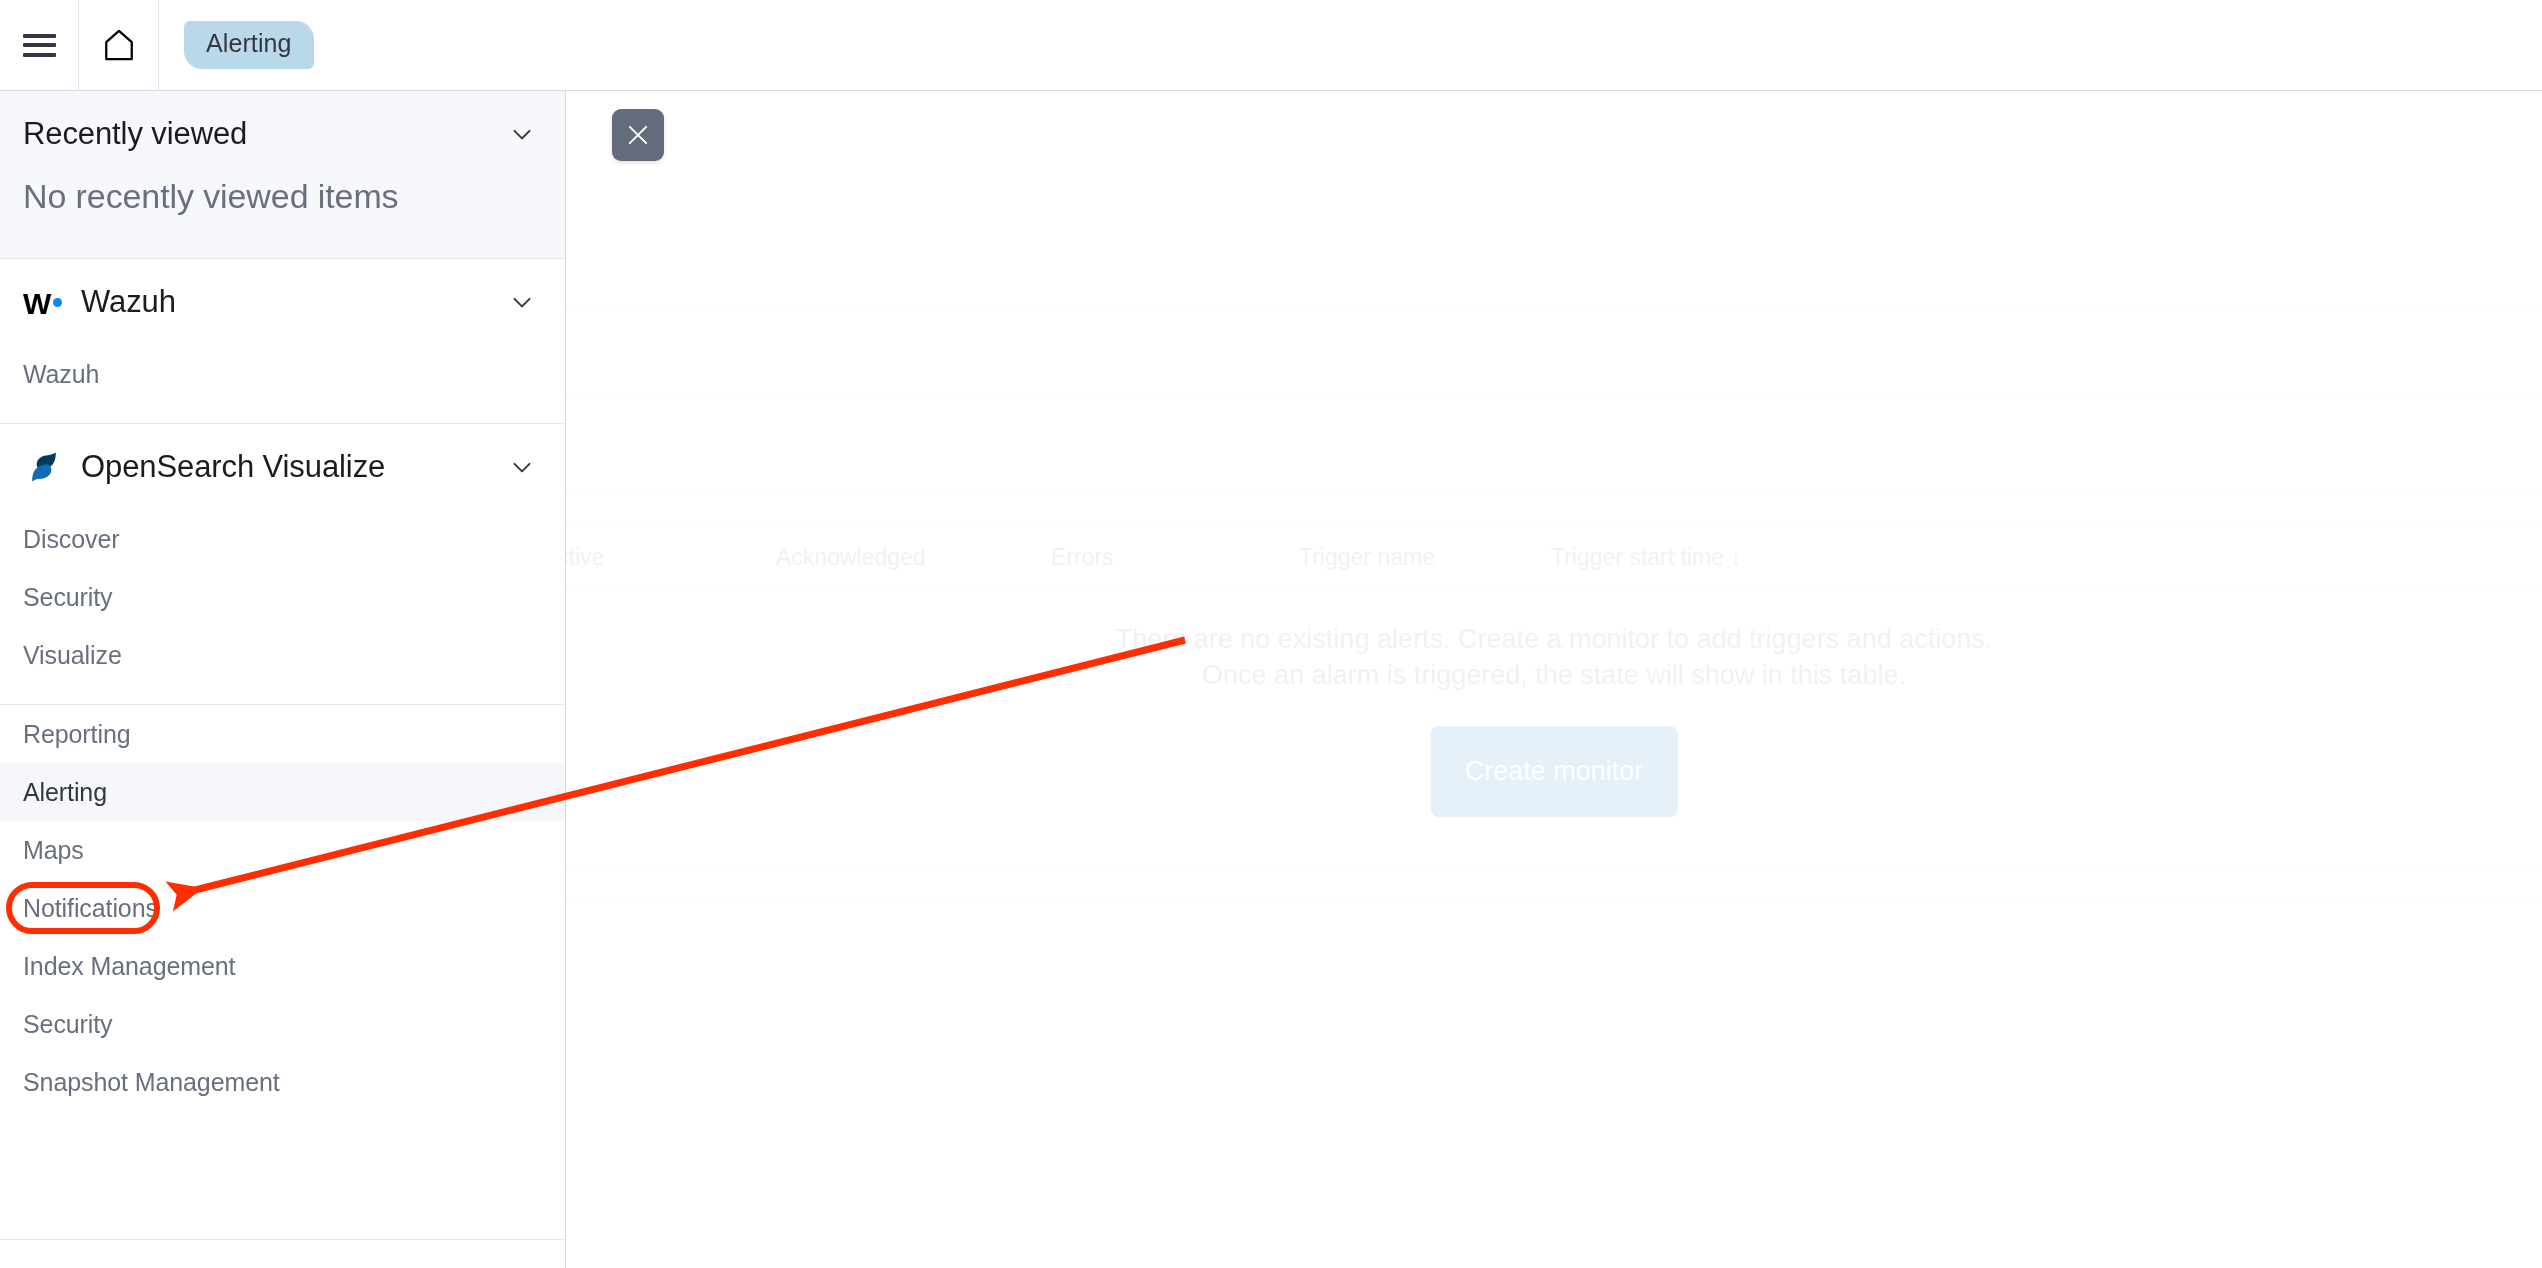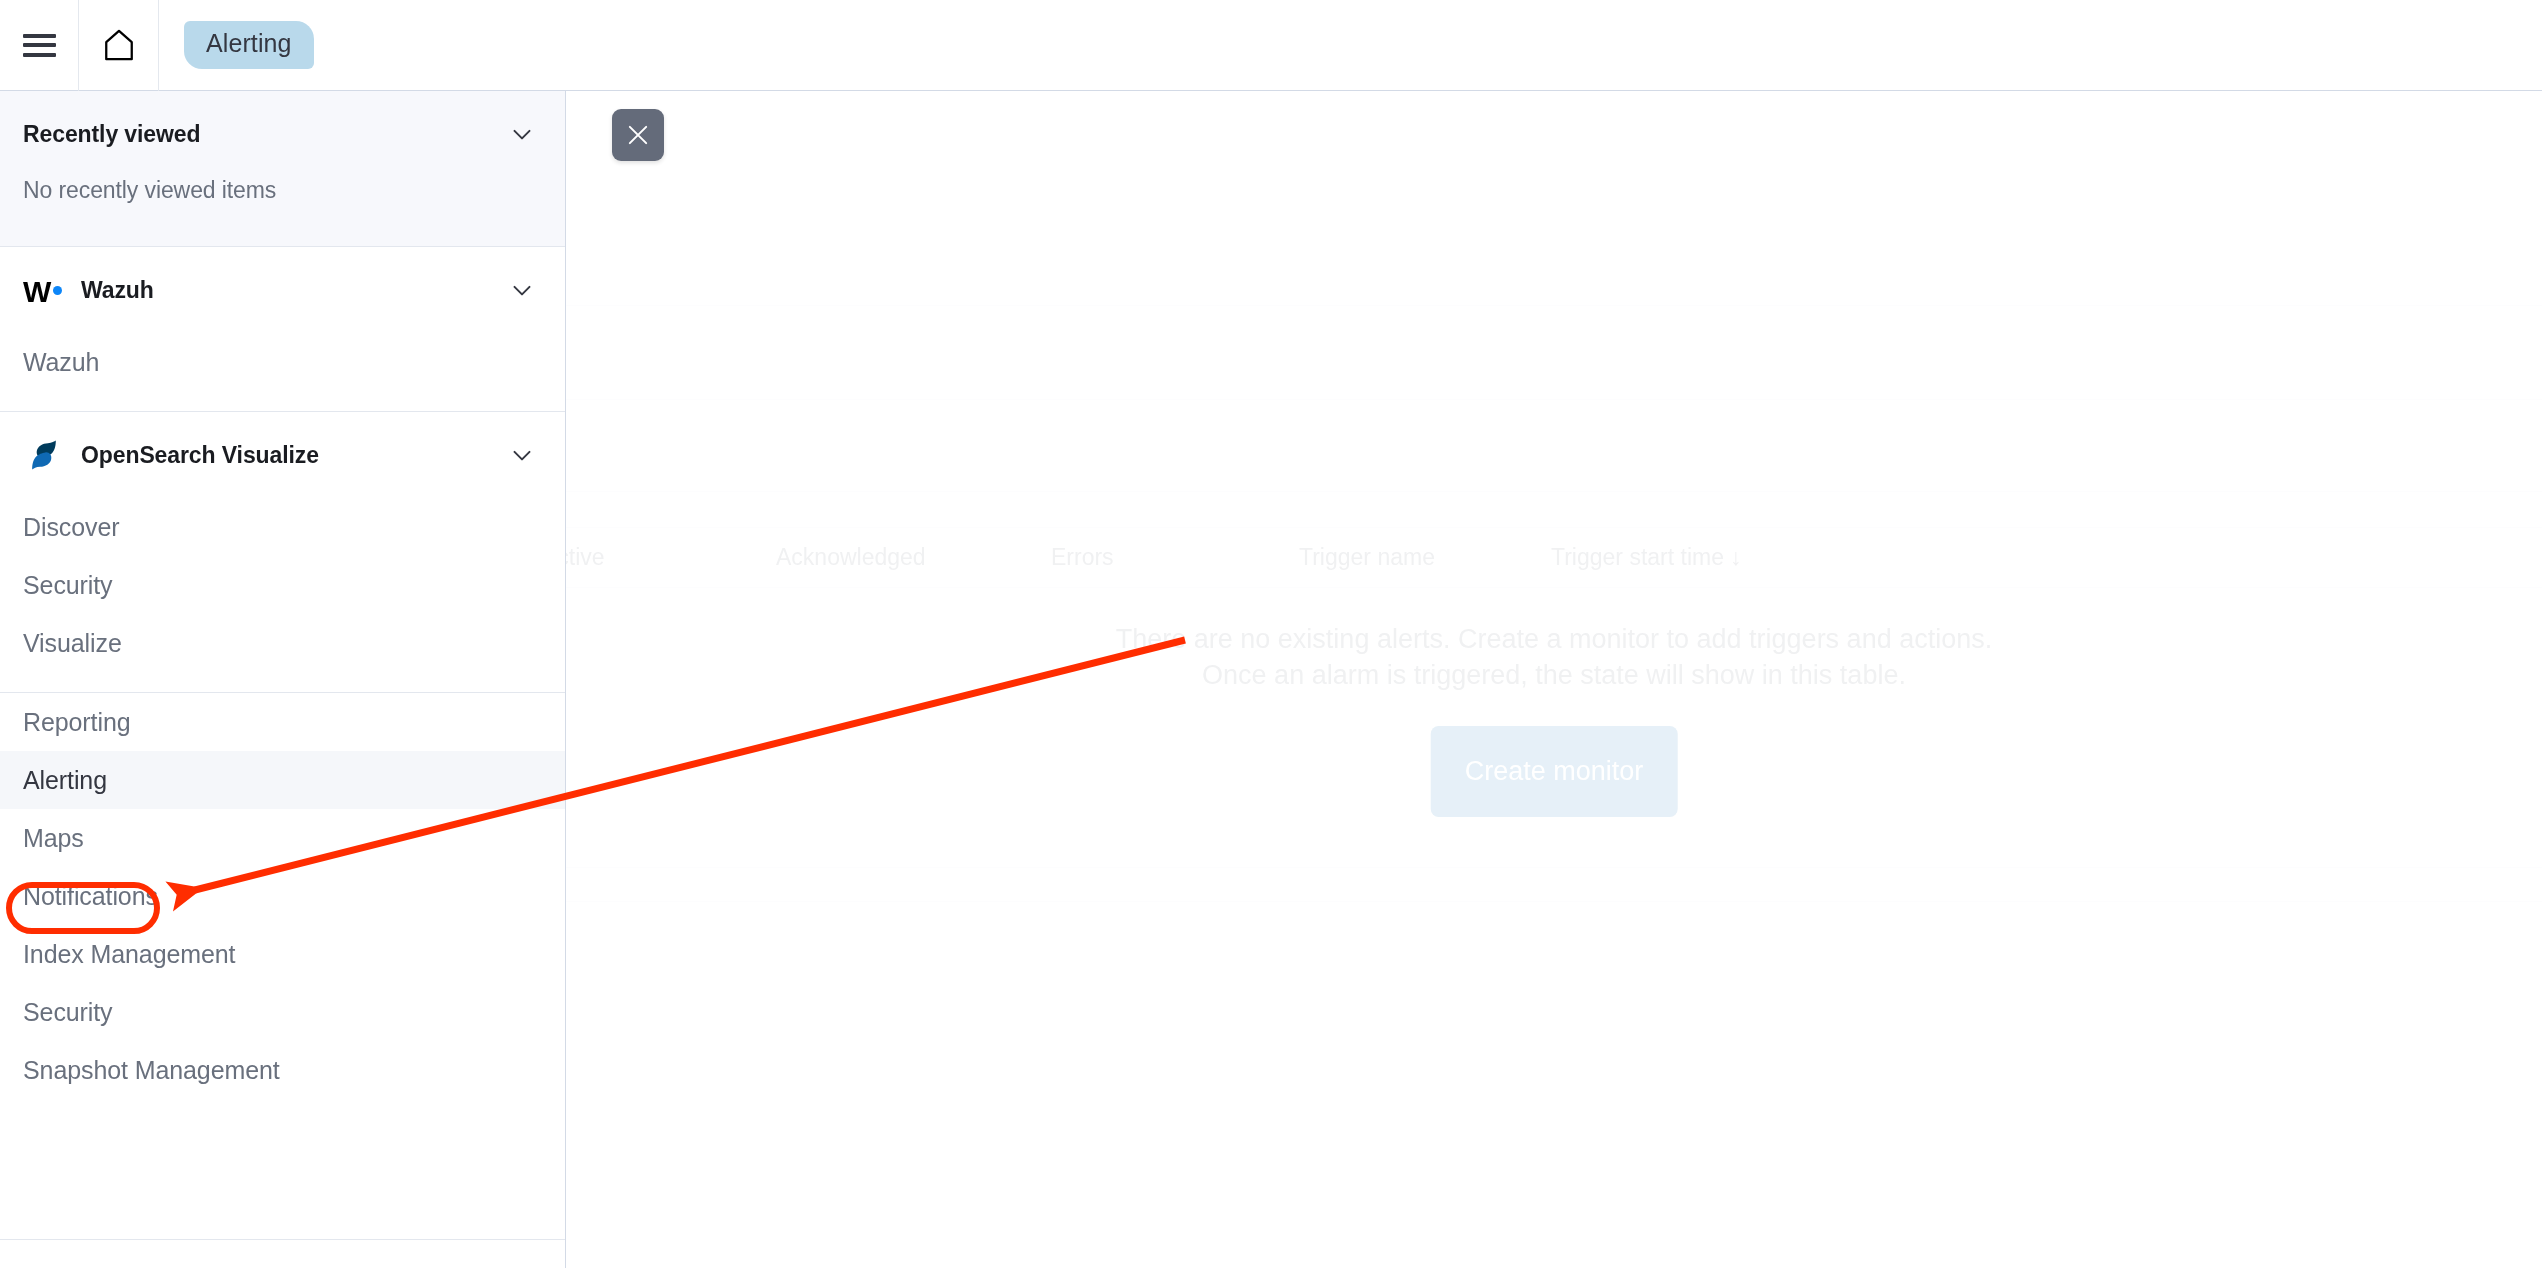--- a/index.html
+++ b/index.html
@@ -57,33 +57,33 @@
 
   .nav-section { border-bottom: 1px solid #e3e7ee; }
   .nav-section.recent { background: #f7f8fc; }
 
   .sec-head {
     display: flex; align-items: center;
     height: 86px;
     padding: 0 28px 0 23px;
   }
   .sec-head .sec-title {
-    font-size: 23px;
-    font-weight: 700;
+    font-size: 31px;
+    font-weight: 400;
     color: #1a1c21;
     letter-spacing: -.1px;
     flex: 1;
   }
   .sec-head .sec-logo { width: 46px; display:flex; align-items:center; }
   .sec-head .sec-title.with-logo { margin-left: 12px; flex: 1; }
 
   .chevron { width: 30px; height: 30px; flex: none; }
 
   .nav-note {
-    font-size: 23px; color: #69707d;
+    font-size: 34px; color: #69707d;
     padding: 0 23px 42px 23px;
     letter-spacing: -.1px;
   }
 
   .nav-list { padding-bottom: 20px; }
   .nav-item {
     display:block;
     height: 58px;
     line-height: 58px;
     padding: 0 23px;

